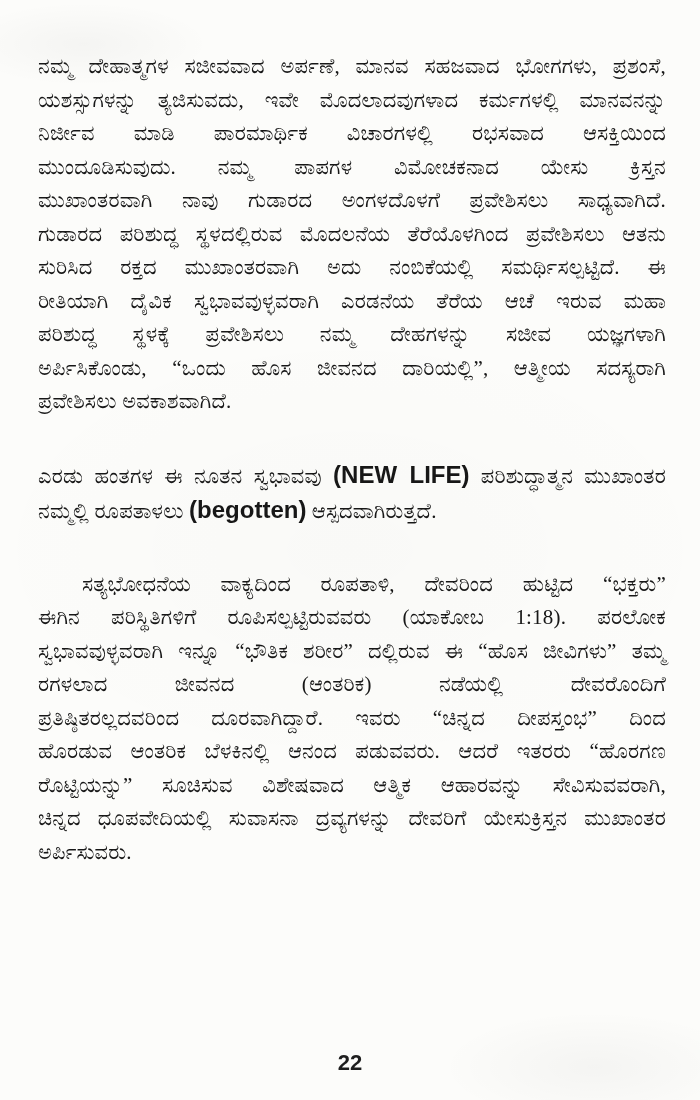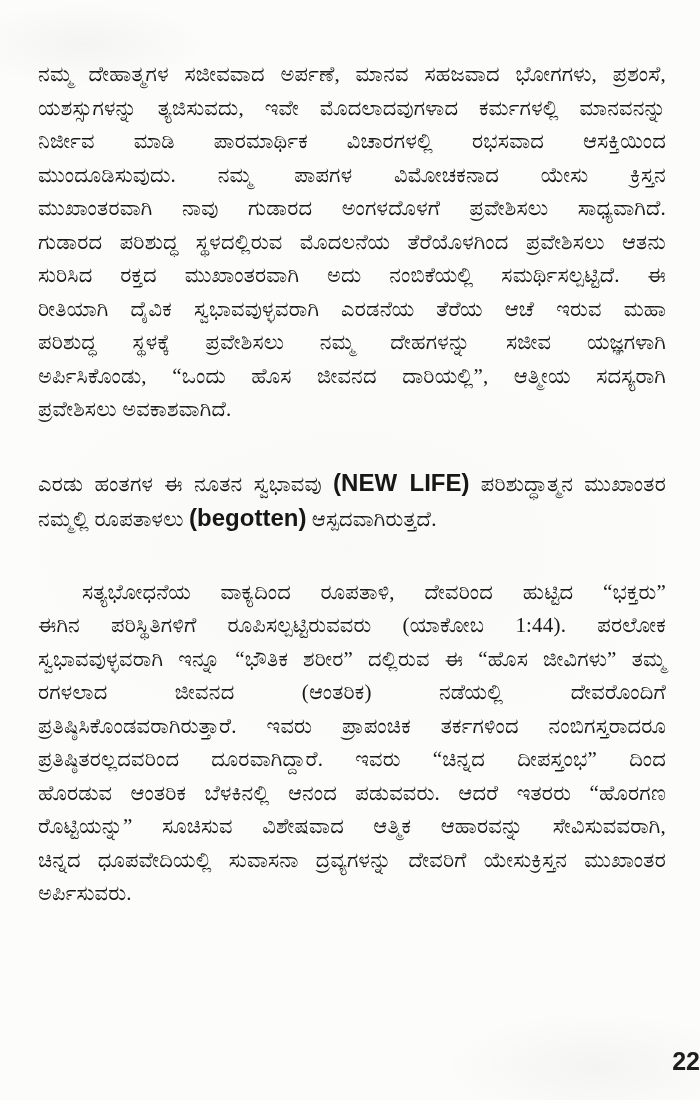--- a/index.html
+++ b/index.html
@@ -19,21 +19,21 @@
     background:
       radial-gradient(ellipse 180px 60px at 12% 4%, rgba(0,0,0,0.03), transparent 70%),
       radial-gradient(ellipse 220px 80px at 85% 97%, rgba(0,0,0,0.03), transparent 70%),
       radial-gradient(ellipse 500px 300px at 50% 50%, rgba(0,0,0,0.012), transparent 80%),
       #fcfcfa;
   }
   .text-block {
     position: absolute;
     left: 38px;
     right: 34px;
-    top: 58px;
+    top: 50px;
   }
   .para { margin: 0 0 39px 0; }
   .para:last-child { margin-bottom: 17px; }
   .line {
     font-size: 21px;
     line-height: 33.5px;
     text-align: justify;
     text-align-last: justify;
     white-space: normal;
     letter-spacing: 0.2px;
@@ -47,24 +47,24 @@
     font-family: "Liberation Sans", "DejaVu Sans", sans-serif;
     font-weight: 700;
     font-size: 24px;
     letter-spacing: 0;
   }
   .page-number {
     position: absolute;
     bottom: 24px;
     left: 0;
     right: 0;
-    text-align: right;
+    text-align: center;
     font-family: "Liberation Sans", "DejaVu Sans", sans-serif;
     font-weight: 700;
-    font-size: 25px;
+    font-size: 22px;
     color: #1e1e1e;
   }
 </style>
 </head>
 <body>
 
 <div class="sheet">
   <div class="text-block">
 
   <div class="para">
@@ -79,24 +79,23 @@
         <div class="line">ಪರಿಶುದ್ಧ ಸ್ಥಳಕ್ಕೆ ಪ್ರವೇಶಿಸಲು ನಮ್ಮ ದೇಹಗಳನ್ನು ಸಜೀವ ಯಜ್ಞಗಳಾಗಿ</div>
         <div class="line">ಅರ್ಪಿಸಿಕೊಂಡು, “ಒಂದು ಹೊಸ ಜೀವನದ ದಾರಿಯಲ್ಲಿ”, ಆತ್ಮೀಯ ಸದಸ್ಯರಾಗಿ</div>
         <div class="line last">ಪ್ರವೇಶಿಸಲು ಅವಕಾಶವಾಗಿದೆ.</div>
       </div>
       <div class="para">
         <div class="line">ಎರಡು ಹಂತಗಳ ಈ ನೂತನ ಸ್ವಭಾವವು <b>(NEW LIFE)</b> ಪರಿಶುದ್ಧಾತ್ಮನ ಮುಖಾಂತರ</div>
         <div class="line last">ನಮ್ಮಲ್ಲಿ ರೂಪತಾಳಲು <b>(begotten)</b> ಆಸ್ಪದವಾಗಿರುತ್ತದೆ.</div>
       </div>
       <div class="para">
         <div class="line first-indent">ಸತ್ಯಭೋಧನೆಯ ವಾಕ್ಯದಿಂದ ರೂಪತಾಳಿ, ದೇವರಿಂದ ಹುಟ್ಟಿದ “ಭಕ್ತರು”</div>
-        <div class="line">ಈಗಿನ ಪರಿಸ್ಥಿತಿಗಳಿಗೆ ರೂಪಿಸಲ್ಪಟ್ಟಿರುವವರು (ಯಾಕೋಬ 1:44). ಪರಲೋಕ</div>
+        <div class="line">ಈಗಿನ ಪರಿಸ್ಥಿತಿಗಳಿಗೆ ರೂಪಿಸಲ್ಪಟ್ಟಿರುವವರು (ಯಾಕೋಬ 1:18). ಪರಲೋಕ</div>
         <div class="line">ಸ್ವಭಾವವುಳ್ಳವರಾಗಿ ಇನ್ನೂ “ಭೌತಿಕ ಶರೀರ” ದಲ್ಲಿರುವ ಈ “ಹೊಸ ಜೀವಿಗಳು” ತಮ್ಮ</div>
         <div class="line">ರಗಳಲಾದ ಜೀವನದ (ಆಂತರಿಕ) ನಡೆಯಲ್ಲಿ ದೇವರೊಂದಿಗೆ</div>
-        <div class="line">ಪ್ರತಿಷ್ಠಿಸಿಕೊಂಡವರಾಗಿರುತ್ತಾರೆ. ಇವರು ಪ್ರಾಪಂಚಿಕ ತರ್ಕಗಳಿಂದ ನಂಬಿಗಸ್ತರಾದರೂ</div>
         <div class="line">ಪ್ರತಿಷ್ಠಿತರಲ್ಲದವರಿಂದ ದೂರವಾಗಿದ್ದಾರೆ. ಇವರು “ಚಿನ್ನದ ದೀಪಸ್ತಂಭ” ದಿಂದ</div>
         <div class="line">ಹೊರಡುವ ಆಂತರಿಕ ಬೆಳಕಿನಲ್ಲಿ ಆನಂದ ಪಡುವವರು. ಆದರೆ ಇತರರು “ಹೊರಗಣ</div>
         <div class="line">ರೊಟ್ಟಿಯನ್ನು” ಸೂಚಿಸುವ ವಿಶೇಷವಾದ ಆತ್ಮಿಕ ಆಹಾರವನ್ನು ಸೇವಿಸುವವರಾಗಿ,</div>
         <div class="line">ಚಿನ್ನದ ಧೂಪವೇದಿಯಲ್ಲಿ ಸುವಾಸನಾ ದ್ರವ್ಯಗಳನ್ನು ದೇವರಿಗೆ ಯೇಸುಕ್ರಿಸ್ತನ ಮುಖಾಂತರ</div>
         <div class="line last">ಅರ್ಪಿಸುವರು.</div>
       </div>
     </div>
   <div class="page-number">22</div>
 </div>
 

